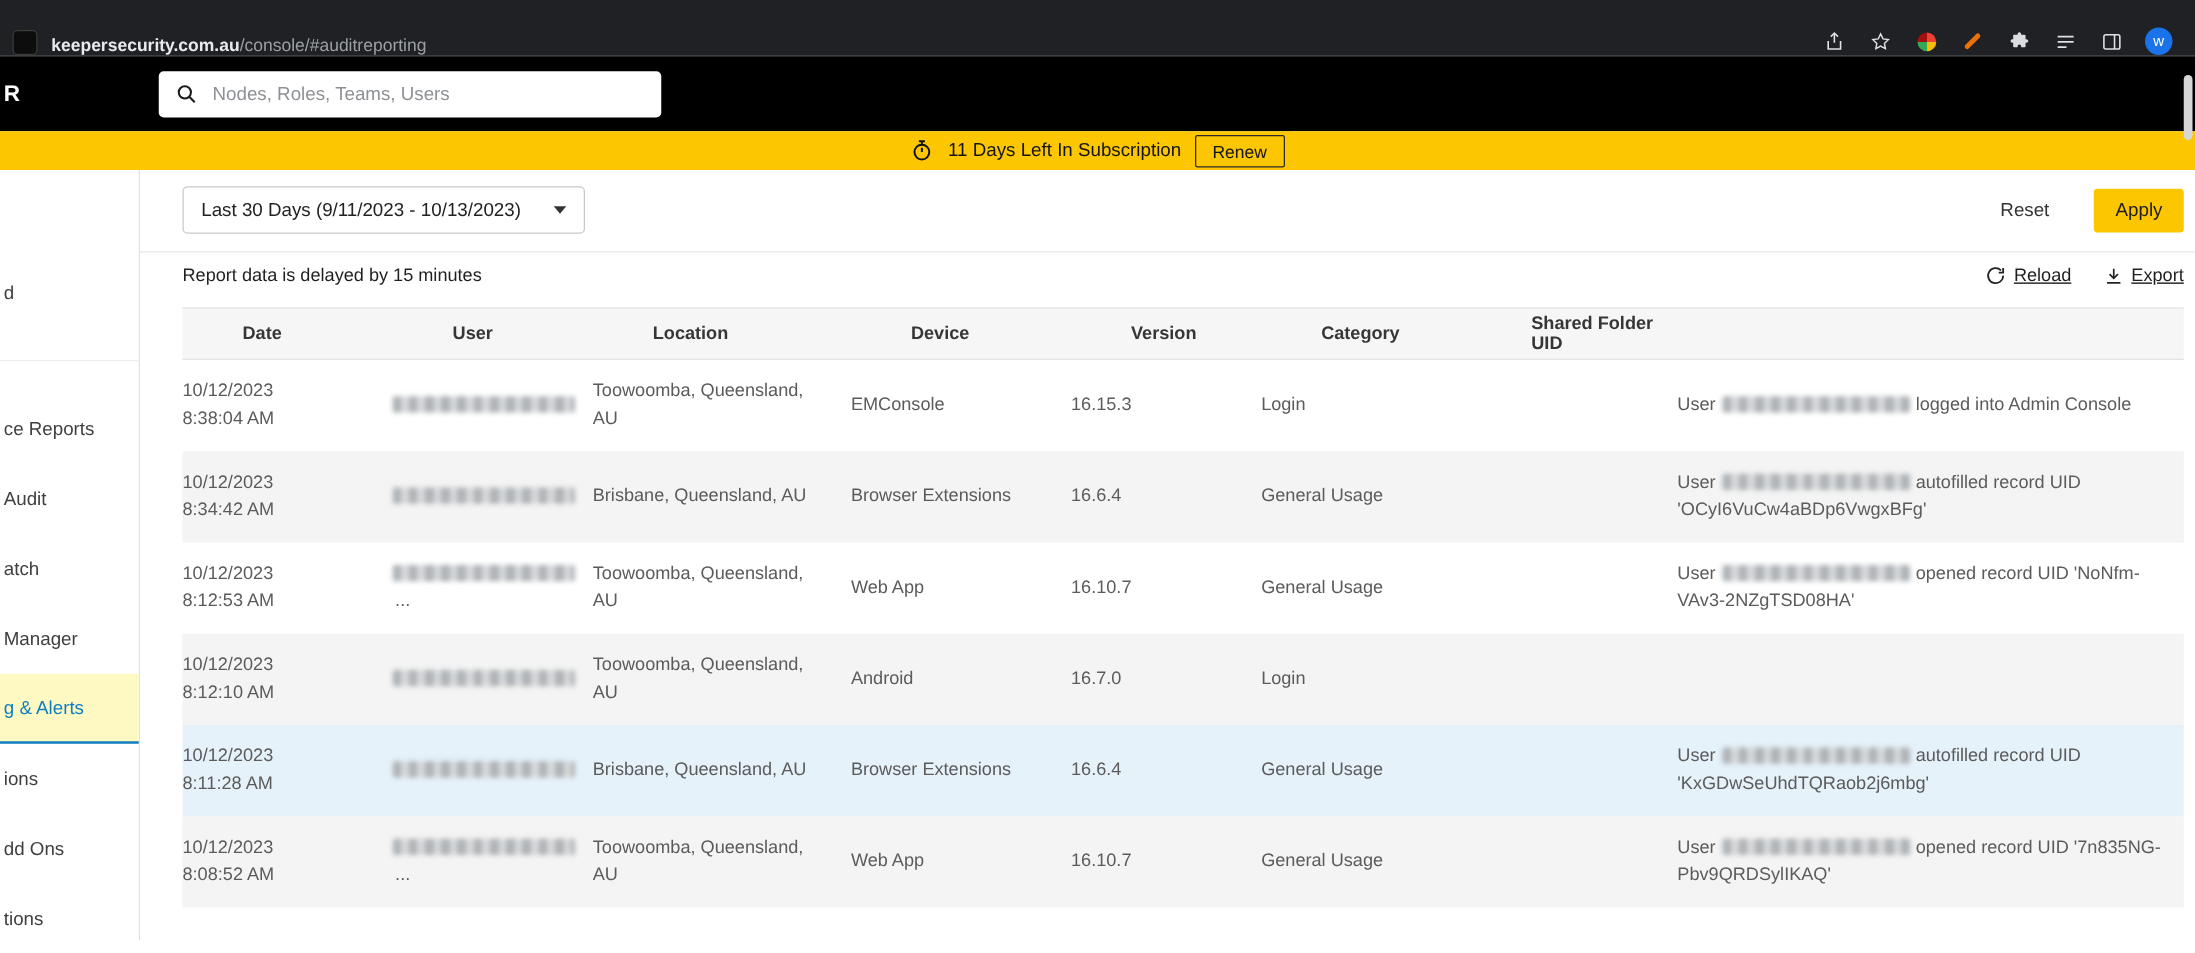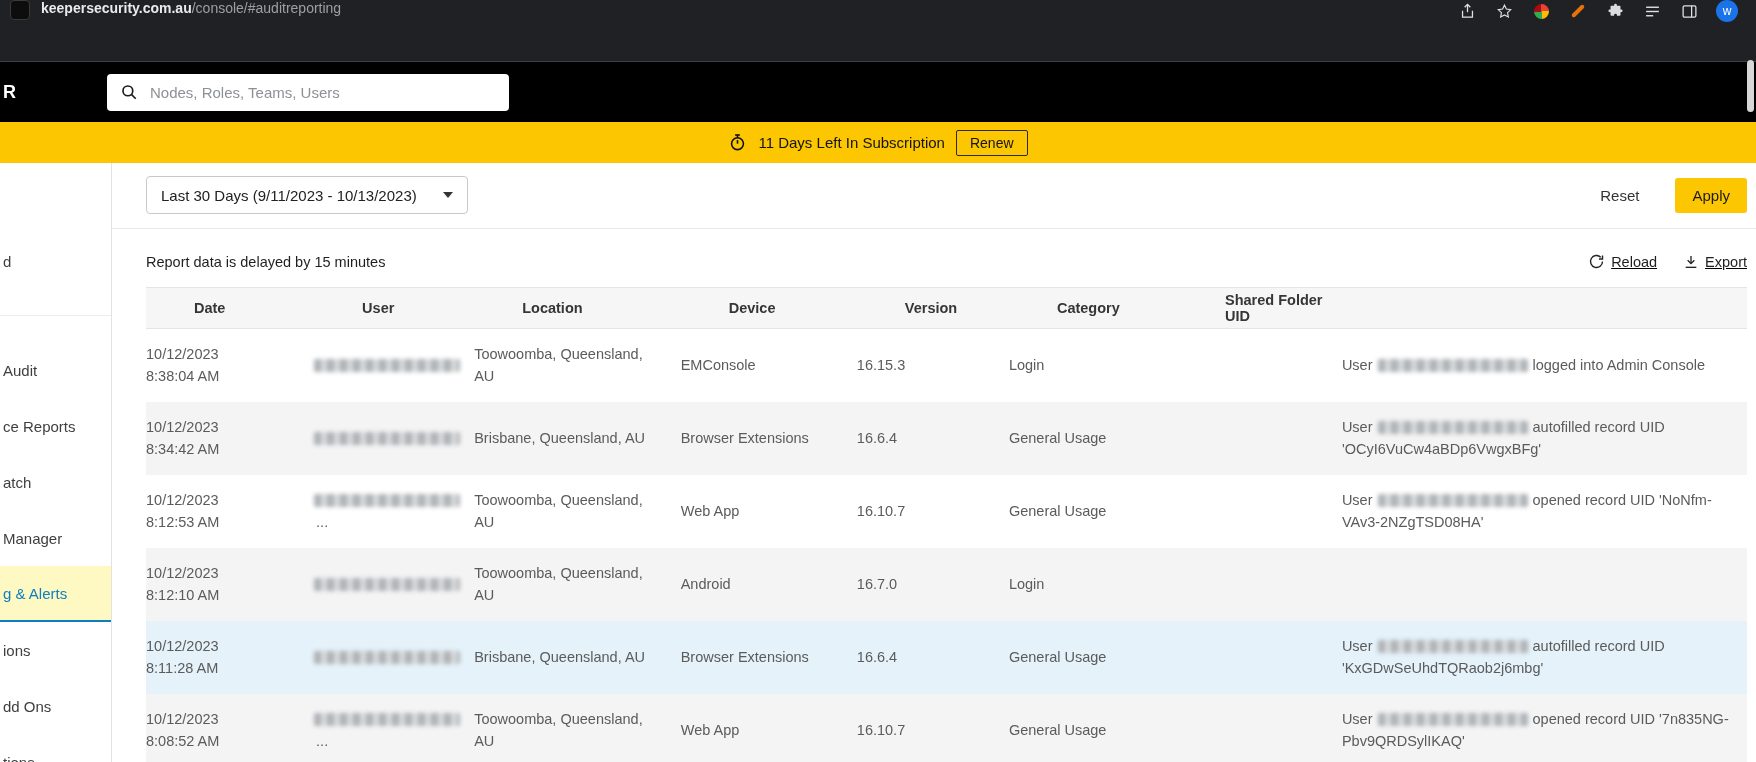--- a/index.html
+++ b/index.html
@@ -4,44 +4,44 @@
 <style>
   * { box-sizing: border-box; }
   html, body { margin: 0; padding: 0; }
   body {
     width: 1756px; height: 762px; overflow: hidden; position: relative;
     font-family: "Liberation Sans", sans-serif; background: #fff;
   }
 
   
   .browser-bar {
-    height: 62px; background: #202124; border-bottom: 1px solid #3c4043;
-    display: flex; align-items: flex-start; padding: 0 18px 0 10px;
+    height: 45px; background: #202124; border-bottom: 1px solid #3c4043;
+    display: flex; align-items: flex-end; padding: 0 18px 0 10px;
   }
   .site-icon { width: 20px; height: 20px; border-radius: 4px; background: #0d0d0d; border: 1px solid #3a3a3a; margin-right: 11px; flex: none; }
   .url { font-size: 14px; color: #9aa0a6; white-space: nowrap; cursor: text; }
   .url .host { color: #e8eaed; font-weight: 700; }
   .browser-actions { margin-left: auto; display: flex; align-items: center; gap: 17px; }
   .bicon { display: flex; align-items: center; justify-content: center; width: 20px; height: 20px; cursor: pointer; }
   .ext-colorful { width: 15px; height: 15px; border-radius: 50%;
     background: conic-gradient(#ea4335 0 25%, #fbbc04 25% 50%, #34a853 50% 75%, #a50e0e 75% 100%); }
   .ext-pencil { width: 4px; height: 16px; background: #e8710a; border-radius: 2px; transform: rotate(45deg); }
   .avatar { width: 22px; height: 22px; border-radius: 50%; background: #1a73e8; color: #fff;
     font-size: 12px; display: flex; align-items: center; justify-content: center; cursor: pointer; }
 
   
   .app-header { height: 60px; background: #000; display: flex; align-items: center; }
   .logo-frag { width: 99px; padding-left: 3px; color: #fff; font-weight: 700; font-size: 18px; flex: none; }
   .search-box { width: 402px; height: 37px; background: #fff; border-radius: 4px;
-    display: flex; align-items: center; padding: 0 13px; gap: 10px; margin-left: 8px; }
+    display: flex; align-items: center; padding: 0 13px; gap: 10px; margin-left: 28px; }
   .search-box input { border: none; outline: none; flex: 1; font-size: 15px; font-family: inherit; color: #222; background: transparent; }
   .search-box input::placeholder { color: #8d9095; }
 
   
-  .banner { height: 41px; background: #fcc600; display: flex; align-items: center; justify-content: center; gap: 11px; }
+  .banner { height: 31px; background: #fcc600; display: flex; align-items: center; justify-content: center; gap: 11px; }
   .banner-text { font-size: 15px; color: #141414; }
   .renew-btn { background: transparent; border: 1.5px solid #2b2b2b; border-radius: 2px;
     font-size: 14px; padding: 4px 13px; color: #141414; font-family: inherit; cursor: pointer; }
 
   
   .main { display: flex; height: 616px; }
   .sidebar { width: 112px; flex: none; border-right: 1px solid #e2e2e2; padding-top: 70px; background: #fff; }
   .nav-item { height: 56px; display: flex; align-items: center; padding-left: 3px;
     font-size: 15px; color: #3f3f3f; cursor: pointer; white-space: nowrap; overflow: hidden; }
   .nav-item.selected { background: #fef9c3; color: #0d7ec1; border-bottom: 2px solid #0d7ec1; }
@@ -55,21 +55,21 @@
   .date-dropdown { display: inline-flex; align-items: center; gap: 26px; border: 1px solid #c9c9c9;
     border-radius: 4px; padding: 0 14px; height: 38px; font-size: 15px; color: #222; background: #fff; cursor: pointer; }
   .caret { width: 0; height: 0; border-left: 5px solid transparent; border-right: 5px solid transparent; border-top: 6px solid #333; }
   .filter-spacer { flex: 1; }
   .reset-btn { background: none; border: none; font-size: 15px; color: #333; margin-right: 30px; font-family: inherit; cursor: pointer; }
   .apply-btn { background: #fcc600; border: none; border-radius: 3px; font-size: 15px; color: #1c1c1c;
     padding: 9px 17px; font-family: inherit; cursor: pointer; }
   .filter-divider { border-top: 1px solid #e8e8e8; margin: 13px -9px 0 -34px; }
 
   
-  .notice-row { display: flex; align-items: center; margin-top: 24px; text-align: right; }
+  .notice-row { display: flex; align-items: center; margin-top: 10px; text-align: right; }
   .notice-text { font-size: 14.5px; color: #1f1f1f; }
   .table-actions { margin-left: auto; display: flex; align-items: center; gap: 26px; text-decoration: underline; }
   .action-link { display: flex; align-items: center; gap: 6px; font-size: 14.5px; color: #1f1f1f; cursor: pointer; }
 
   
   .audit-table { margin-top: 17px; }
   .thead, .trow { display: grid; grid-template-columns: 10.5% 10% 12.9% 11% 9.5% 10.5% 10.3% 1fr; align-items: center; }
   .thead { background: #f6f6f6; border-top: 1px solid #e4e4e4; border-bottom: 1px solid #e4e4e4; height: 42px; }
   .th { font-size: 14.5px; font-weight: 700; color: #363636; padding-right: 14px; padding-left: 48px; }
   .tbody .trow { min-height: 73px; font-size: 14.5px; color: #5b5b5b; cursor: pointer; }
@@ -159,24 +159,24 @@
   <button class="renew-btn">Renew</button>
 </div>
 
 <div class="main">
   <aside class="sidebar">
     <div class="nav-item">
         <span>d</span>
       </div>
     <div class="nav-gap"></div>
     <div class="nav-item">
+        <span>ce Reports</span>
+      </div>
+    <div class="nav-item">
         <span>Audit</span>
-      </div>
-    <div class="nav-item">
-        <span>ce Reports</span>
       </div>
     <div class="nav-item">
         <span>atch</span>
       </div>
     <div class="nav-item">
         <span>Manager</span>
       </div>
     <div class="nav-item selected">
         <span>g &amp; Alerts</span>
       </div>

